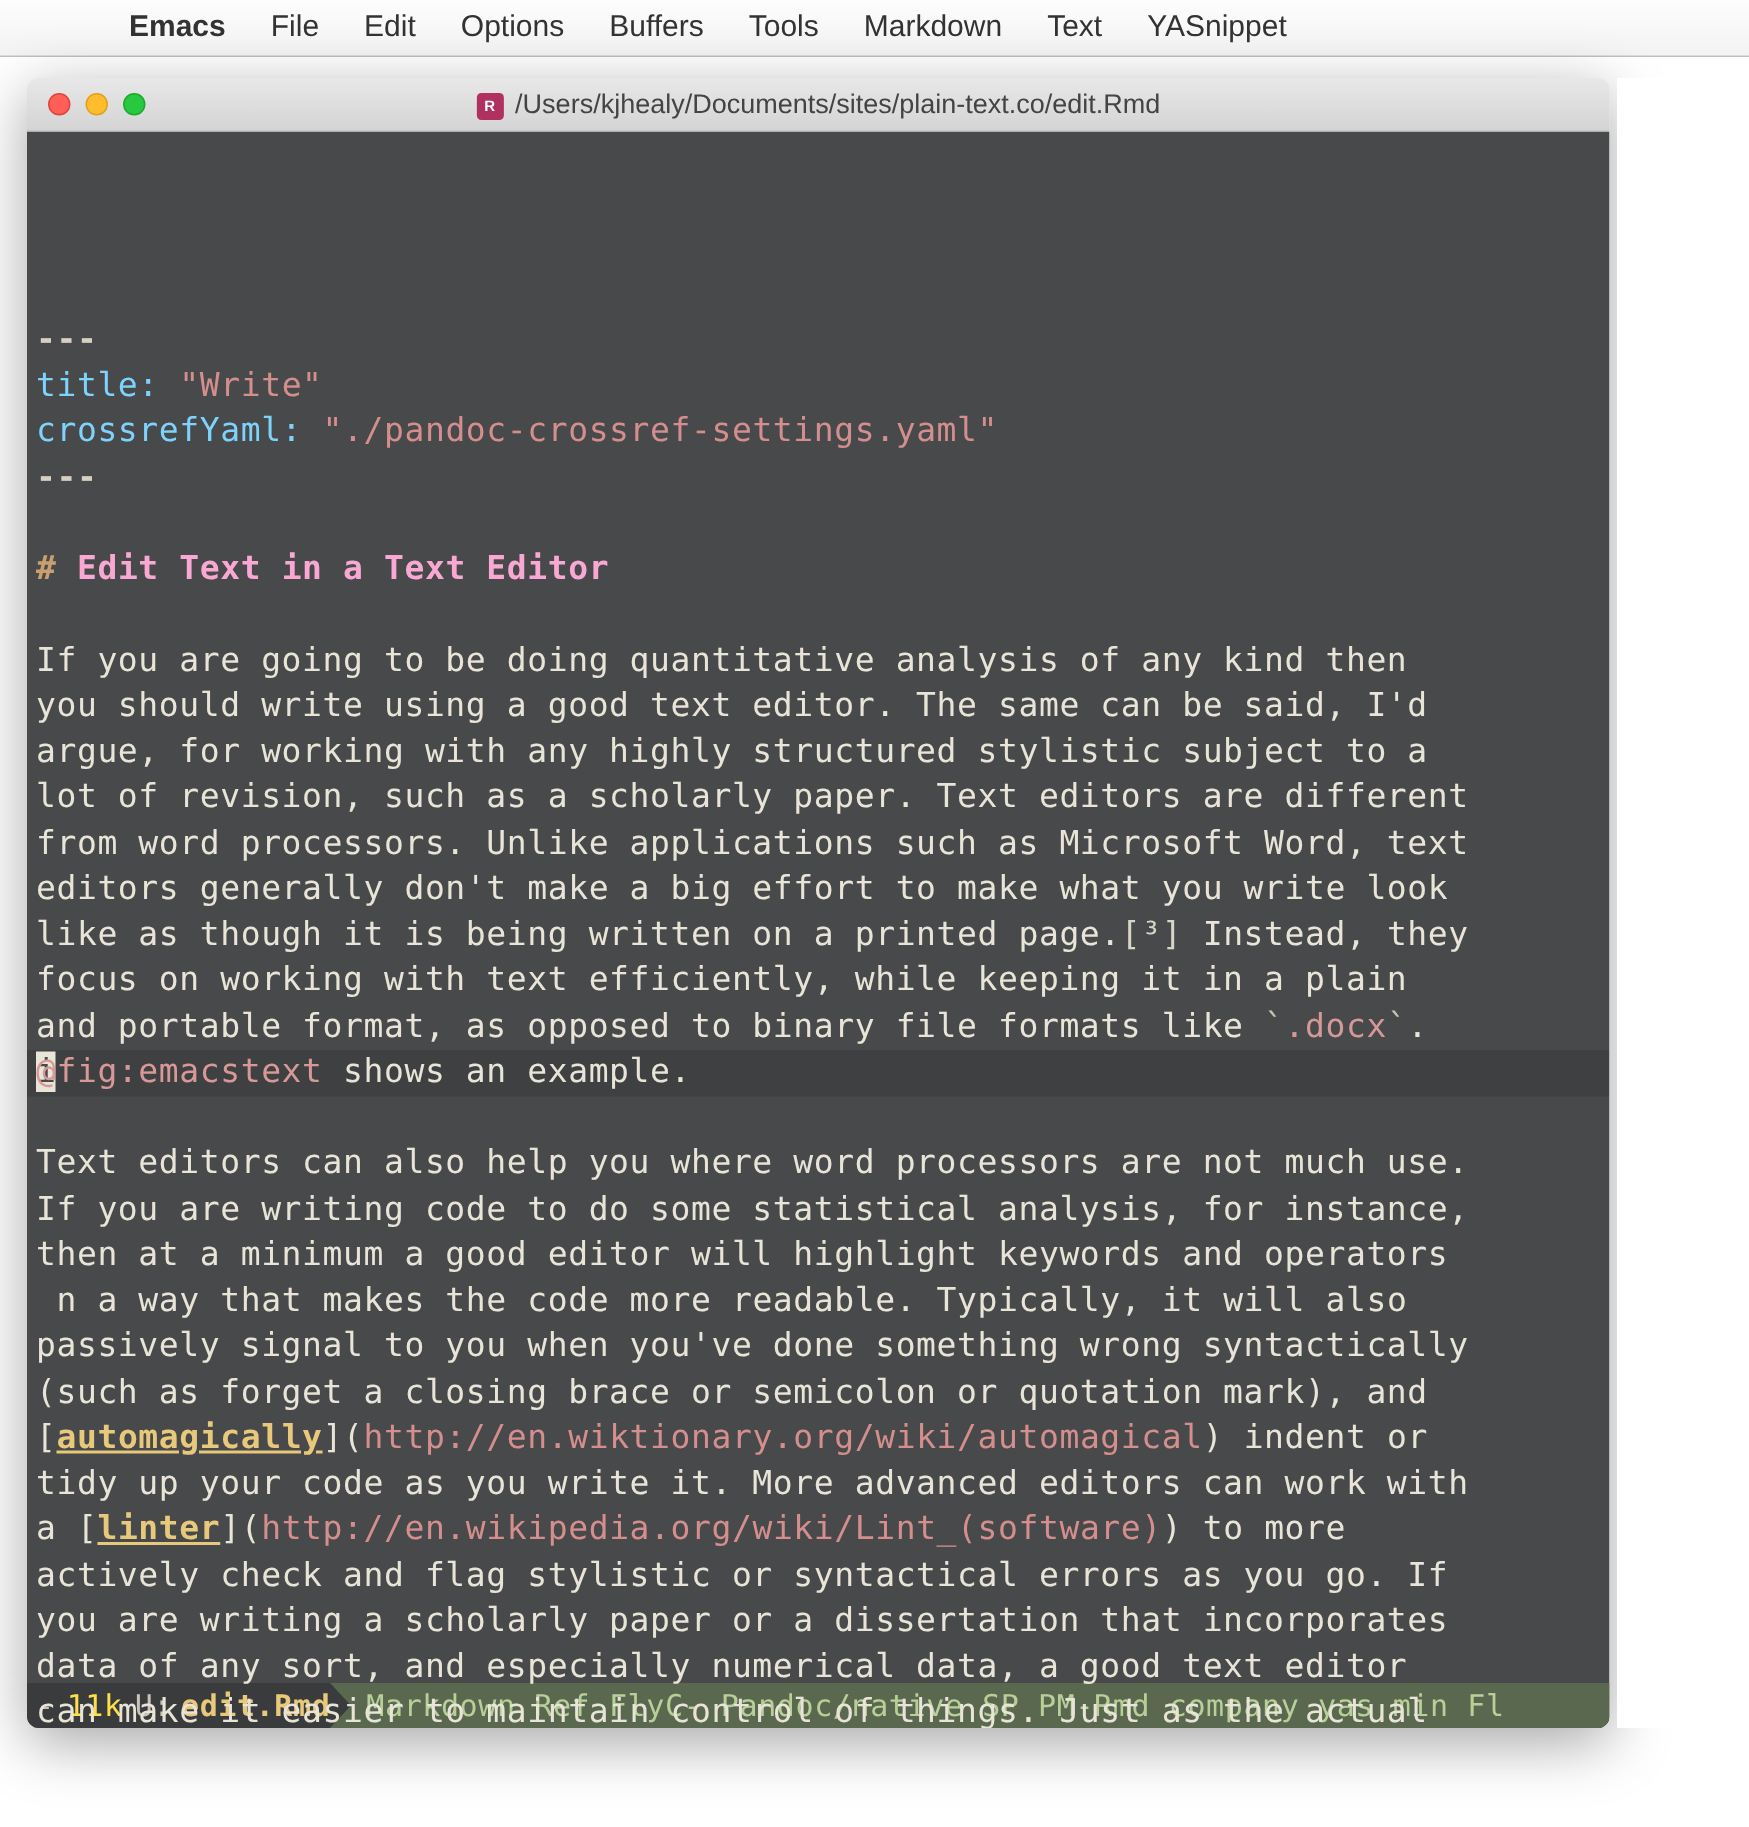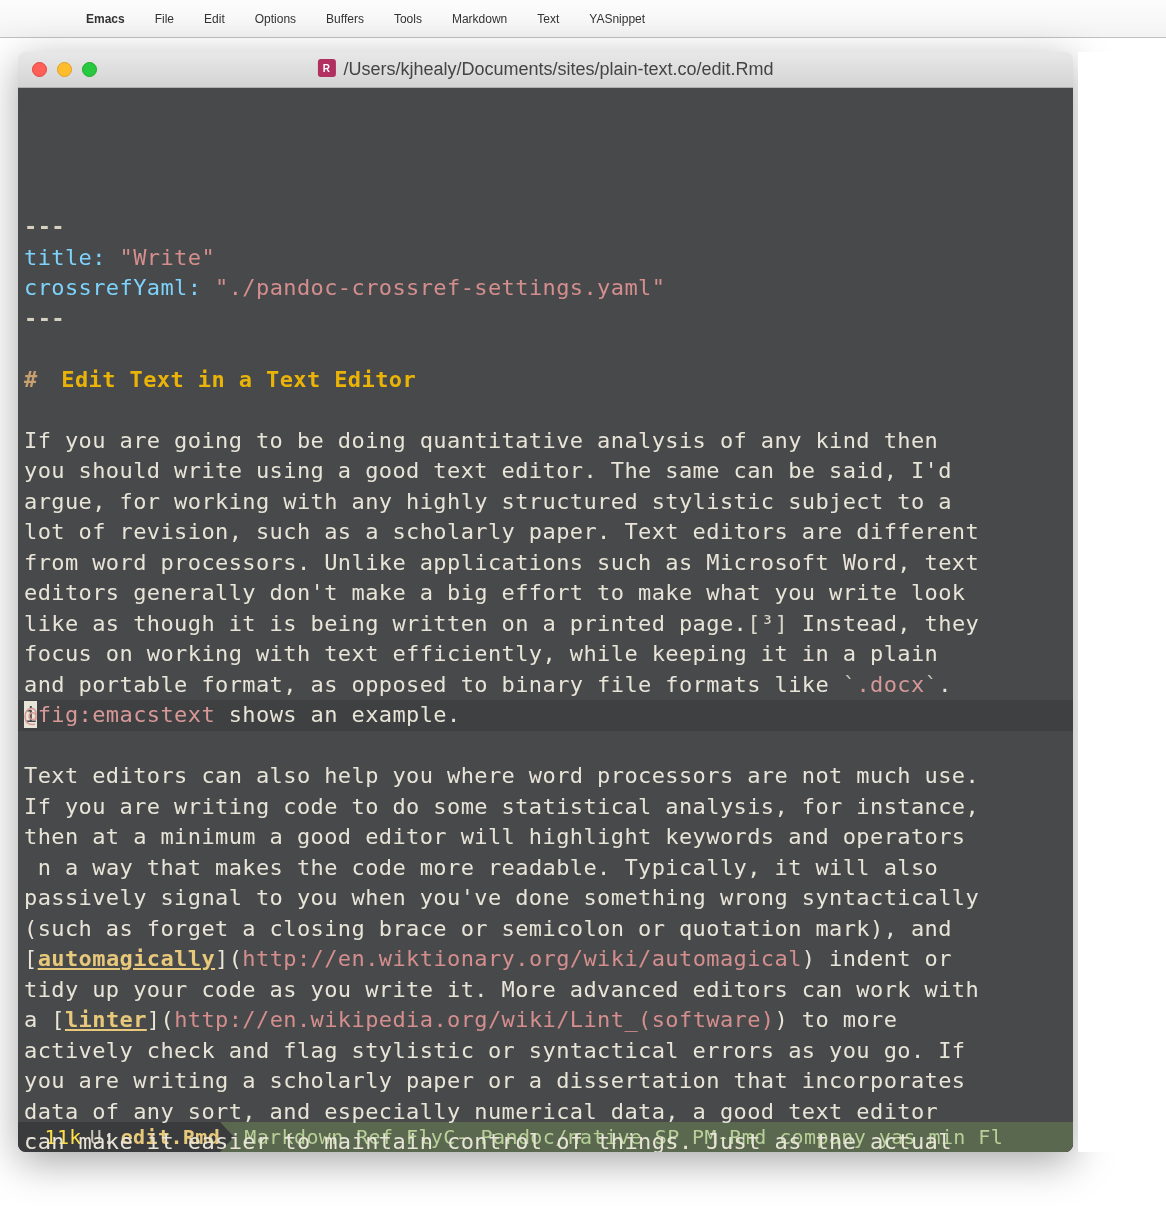--- a/index.html
+++ b/index.html
@@ -15,21 +15,21 @@
       overflow: hidden;
     }
     .menubar {
       height: 38px;
       background: linear-gradient(#fdfdfd, #f3f3f3);
       border-bottom: 1px solid #c0c0c0;
       display: flex;
       align-items: center;
       padding-left: 38px;
       gap: 30px;
-      font-size: 12px;
+      font-size: 20px;
       color: #333;
     }
     .apple-logo {
       position: absolute;
       left: 38px;
       top: 6px;
       font-size: 24px;
       color: #333;
     }
     .menubar-items {
@@ -73,21 +73,21 @@
       border-radius: 50%;
     }
     .tl-red { background: #ff5f57; border: 1px solid #e0443e; }
     .tl-yellow { background: #ffbd2e; border: 1px solid #dea123; }
     .tl-green { background: #28c940; border: 1px solid #1aab29; }
     .title-content {
       position: absolute;
       left: 50%;
       transform: translateX(-50%);
       display: flex;
-      align-items: flex-start;
+      align-items: flex-end;
       gap: 8px;
       font-size: 18px;
       color: #444;
     }
     .title-icon {
       width: 18px;
       height: 18px;
       background: #b03060;
       border-radius: 3px;
       display: flex;
@@ -111,21 +111,21 @@
       letter-spacing: 0.4px;
       white-space: pre;
       overflow: hidden;
       position: relative;
     }
     .yaml-delim { color: #d6d0c0; font-weight: bold;}
     .yaml-key { color: #7dd3fc; }
     .yaml-str { color: #d48e8e; }
     .heading { font-weight: bold; }
     .heading-hash { color: #c8a070; }
-    .heading-text { color: #eab308; margin-left: 10px; }
+    .heading-text { color: #f9a8d4; }
     .body-text { color: #e8e4d8; }
     .footnote { color: #d8d4c8; }
     .backtick { color: #c8c4b8; }
     .code-inline { color: #d49898; }
     .fig-ref { color: #d89898; }
     .link-bracket { color: #e8e4d8; }
     .link-text { color: #e8c87a; font-weight: bold; text-decoration: underline;}
     .link-url { color: #d48e8e; }
     .cursor-line {
       position: absolute;

